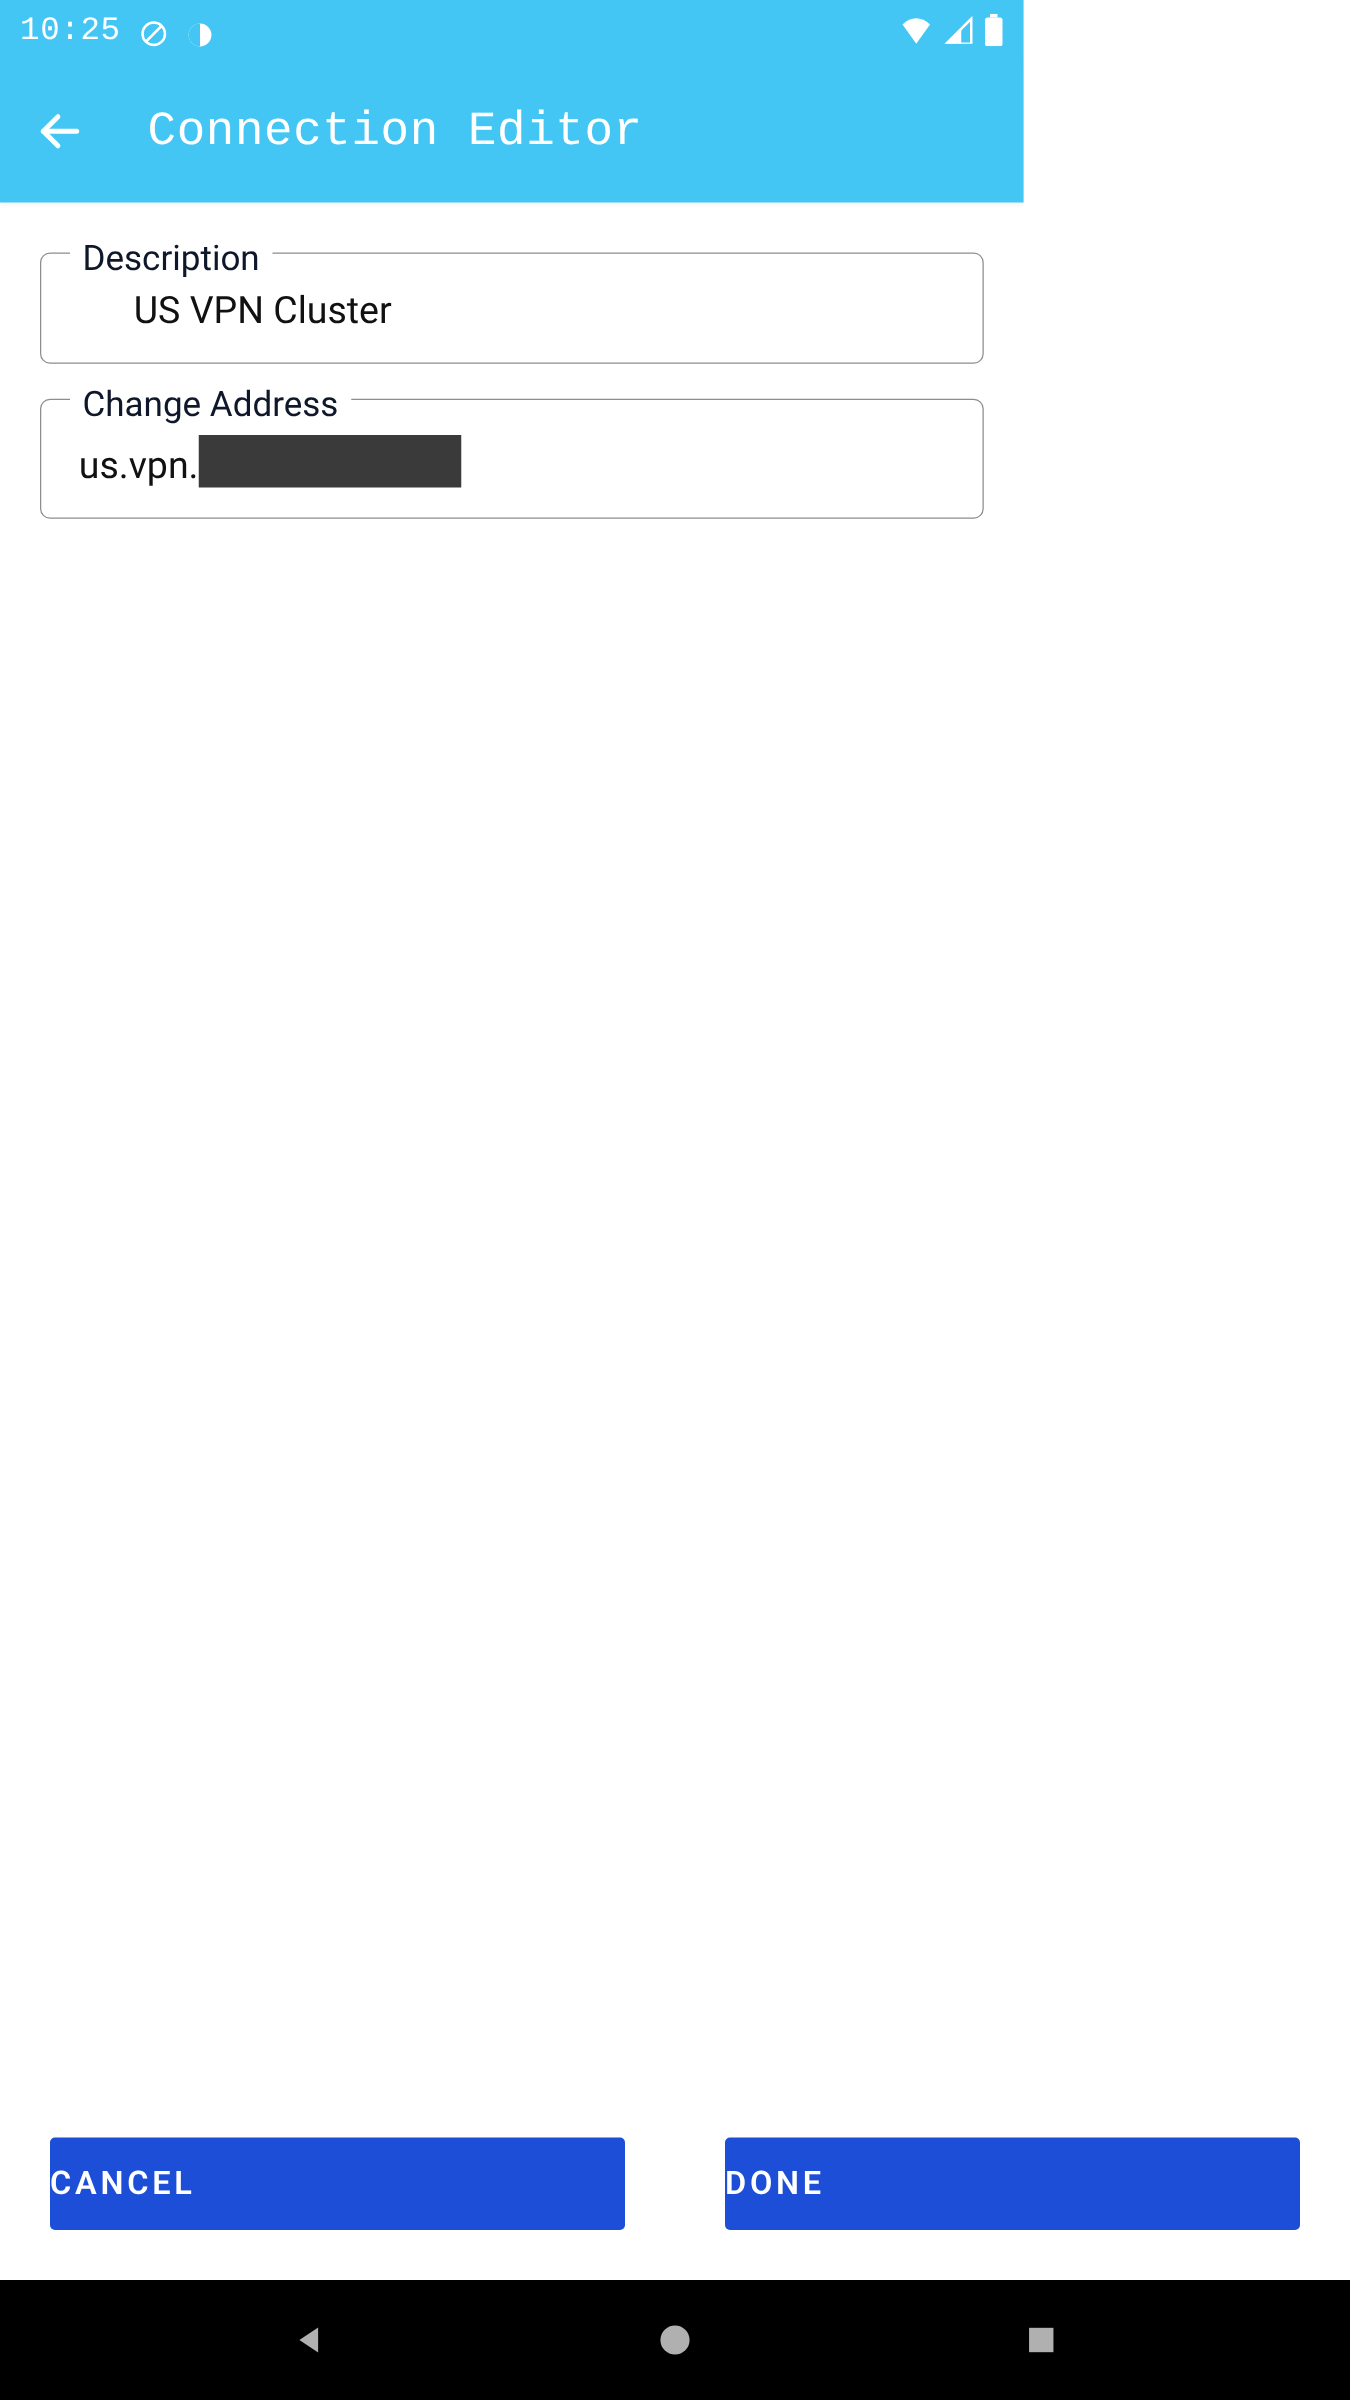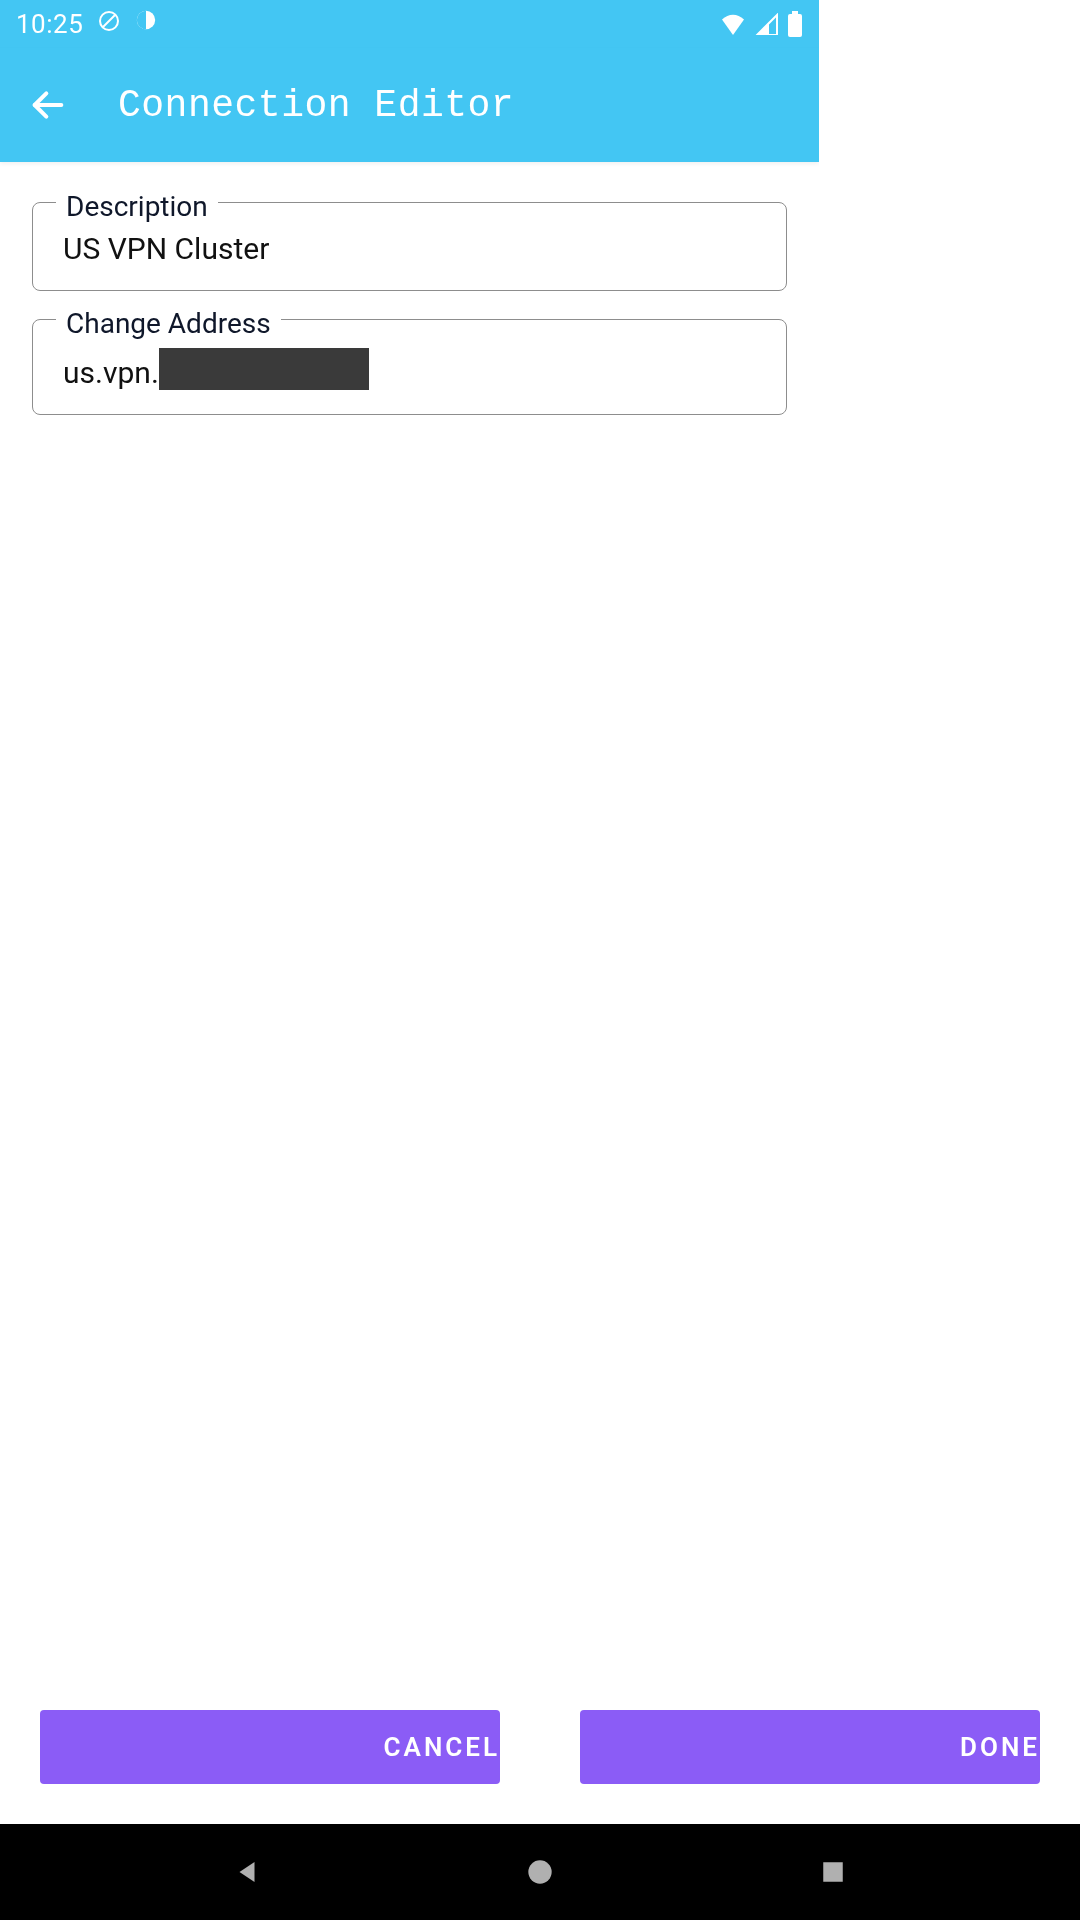--- a/index.html
+++ b/index.html
@@ -1,46 +1,46 @@
 <!DOCTYPE html>
 <html><head>
   <meta charset="utf-8">
   <style>
     * { margin: 0; padding: 0; box-sizing: border-box; }
     html, body { width: 819px; height: 1456px; font-family: Roboto, -apple-system, BlinkMacSystemFont, "Segoe UI", Helvetica, Arial, sans-serif; background: #fff; overflow: hidden; }
 
     .status-bar { height: 48px; background: #43c6f3; display: flex; align-items: center; justify-content: space-between; padding: 0 16px; color: #fff; }
-    .status-left { display: flex; align-items: flex-start; gap: 14px; }
+    .status-left { display: flex; align-items: flex-end; gap: 14px; font-family: Liberation Mono, monospace; }
     .status-time { font-size: 26px; font-weight: 400; letter-spacing: 0.5px; }
     .status-icon svg { display: block; }
     .status-right { display: flex; align-items: center; gap: 8px; }
 
     .app-bar { height: 114px; background: #43c6f3; display: flex; align-items: center; padding-left: 28px; gap: 50px; box-shadow: 0 2px 4px rgba(0,0,0,0.06); font-family: Liberation Mono, monospace; }
     .back-btn { display: flex; align-items: center; justify-content: center; cursor: pointer; }
     .app-title { color: #fff; font-size: 38px; font-weight: 500; letter-spacing: 0.5px; }
 
     .content { padding: 28px 32px 0 32px; }
 
     .field-wrap { position: relative; margin-top: 16px; margin-bottom: 28px; }
     .field-wrap:first-child { margin-top: 12px; }
     .field-box { border: 1.5px solid #8d8d8d; border-radius: 8px; padding: 28px 30px 24px 30px; }
     .field-label { position: absolute; top: -12px; left: 24px; background: #fff; padding: 0 10px; color: #0f172a; font-size: 28px; }
     .field-value { font-size: 30px; color: #111; display: flex; align-items: center; gap: 0; }
-    .field-value input { border: none; outline: none; font-size: 30px; color: #111; font-family: inherit; width: 100%; background: transparent; }
+    .field-value input { border: none; outline: none; font-size: 30px; color: #111; font-family: inherit; width: 100%; background: transparent; margin-left: 44px; }
 
     .redact-wrap { display: flex; align-items: flex-end; }
     .redact-prefix { font-size: 30px; color: #111; white-space: nowrap; }
     .redact-block { background: #3a3a3a; width: 210px; height: 42px; margin-left: 0; }
 
     .adv-pref { margin-top: 16px; cursor: pointer; }
     .adv-title { font-size: 30px; color: #111; font-weight: 400; }
     .adv-sub { font-size: 26px; color: #5f5f5f; margin-top: 4px; }
 
     .bottom-bar { position: absolute; left: 0; right: 0; bottom: 96px; padding: 0 40px 40px 40px; display: flex; gap: 80px; }
-    .btn { flex: 1; background: #8b5cf6; color: #fff; font-size: 26px; font-weight: 600; letter-spacing: 3px; text-align: right; padding: 22px 0; border-radius: 4px; cursor: pointer; user-select: none; }
+    .btn { flex: 1; background: #1d4ed8; color: #fff; font-size: 26px; font-weight: 600; letter-spacing: 3px; text-align: left; padding: 22px 0; border-radius: 4px; cursor: pointer; user-select: none; }
 
     .nav-bar { position: absolute; left: 0; right: 0; bottom: 0; height: 96px; background: #000; display: flex; align-items: center; justify-content: space-around; padding: 0 100px; }
     .nav-btn { width: 36px; height: 36px; display: flex; align-items: center; justify-content: center; cursor: pointer; }
   </style>
 </head>
 <body>
 
 <div class="status-bar">
   <div class="status-left">
     <span class="status-time">10:25</span>

